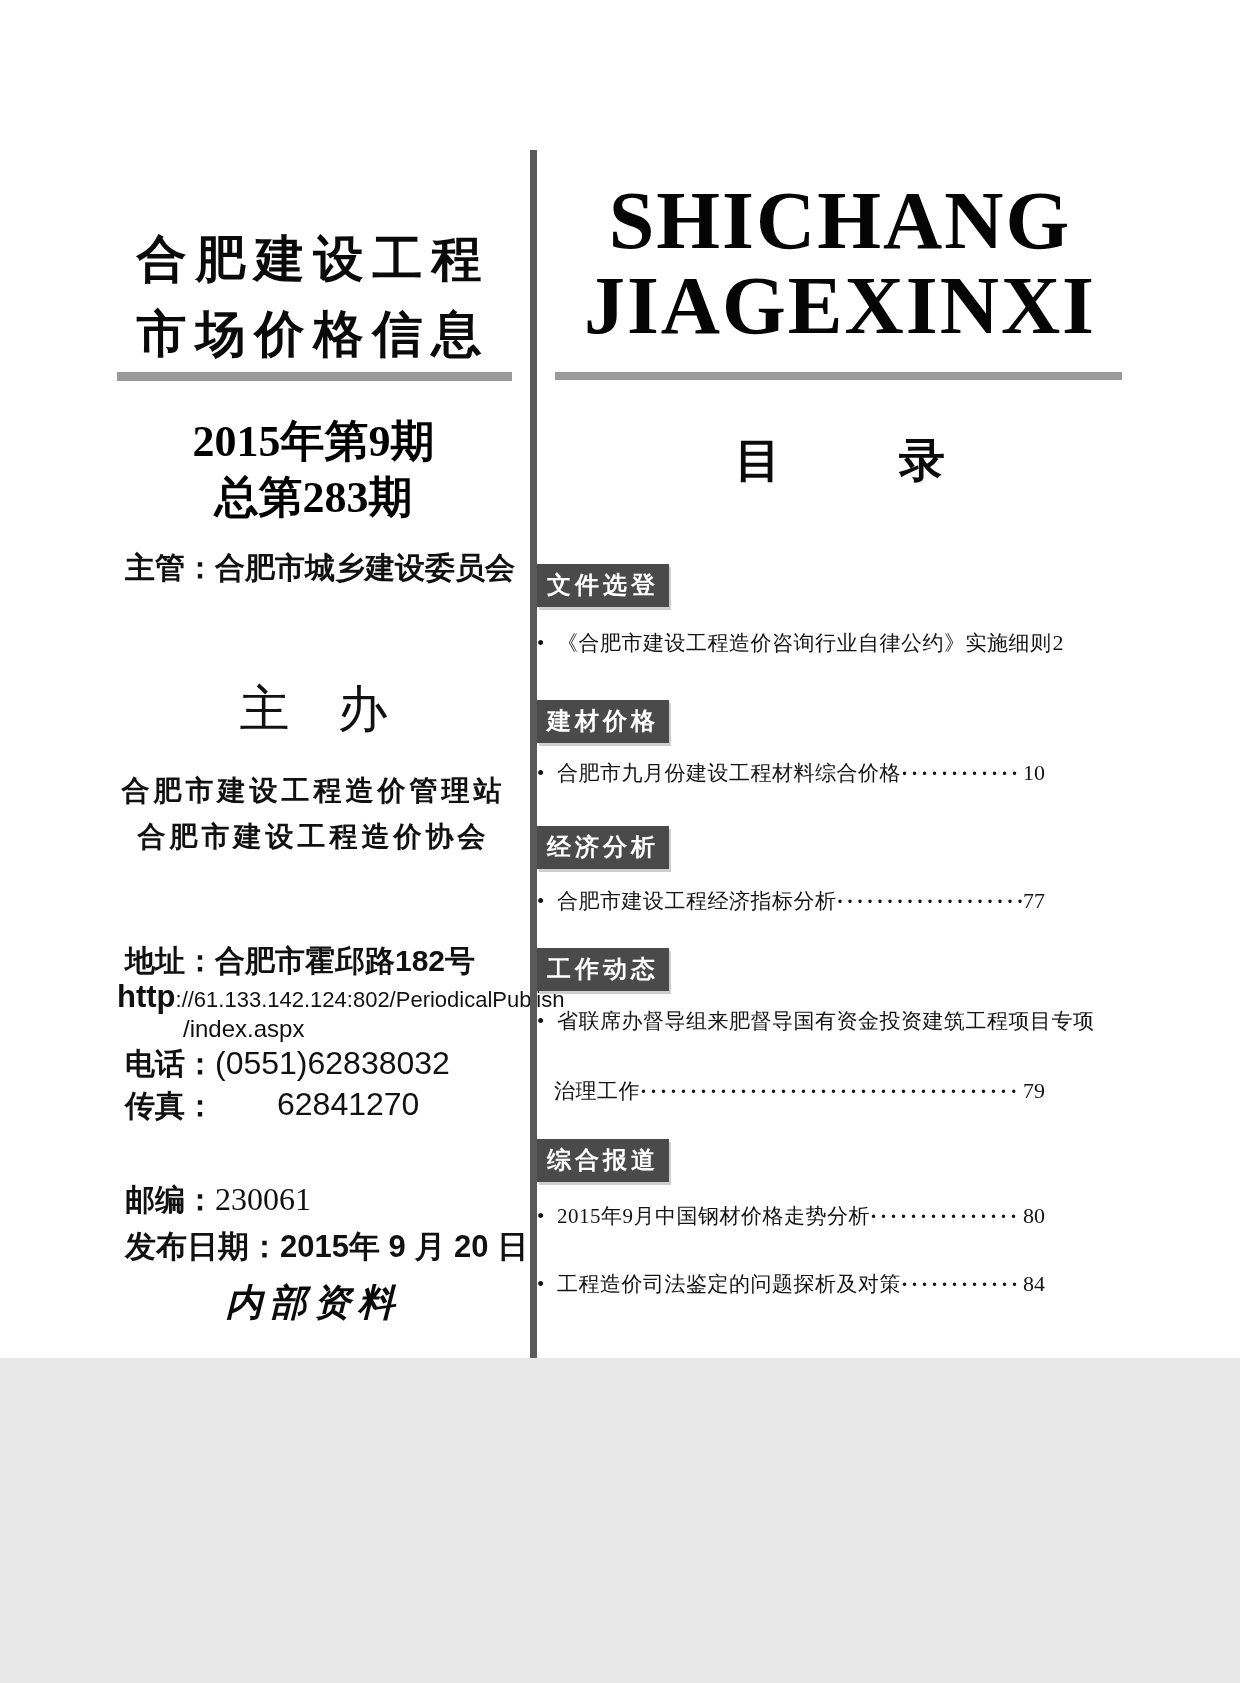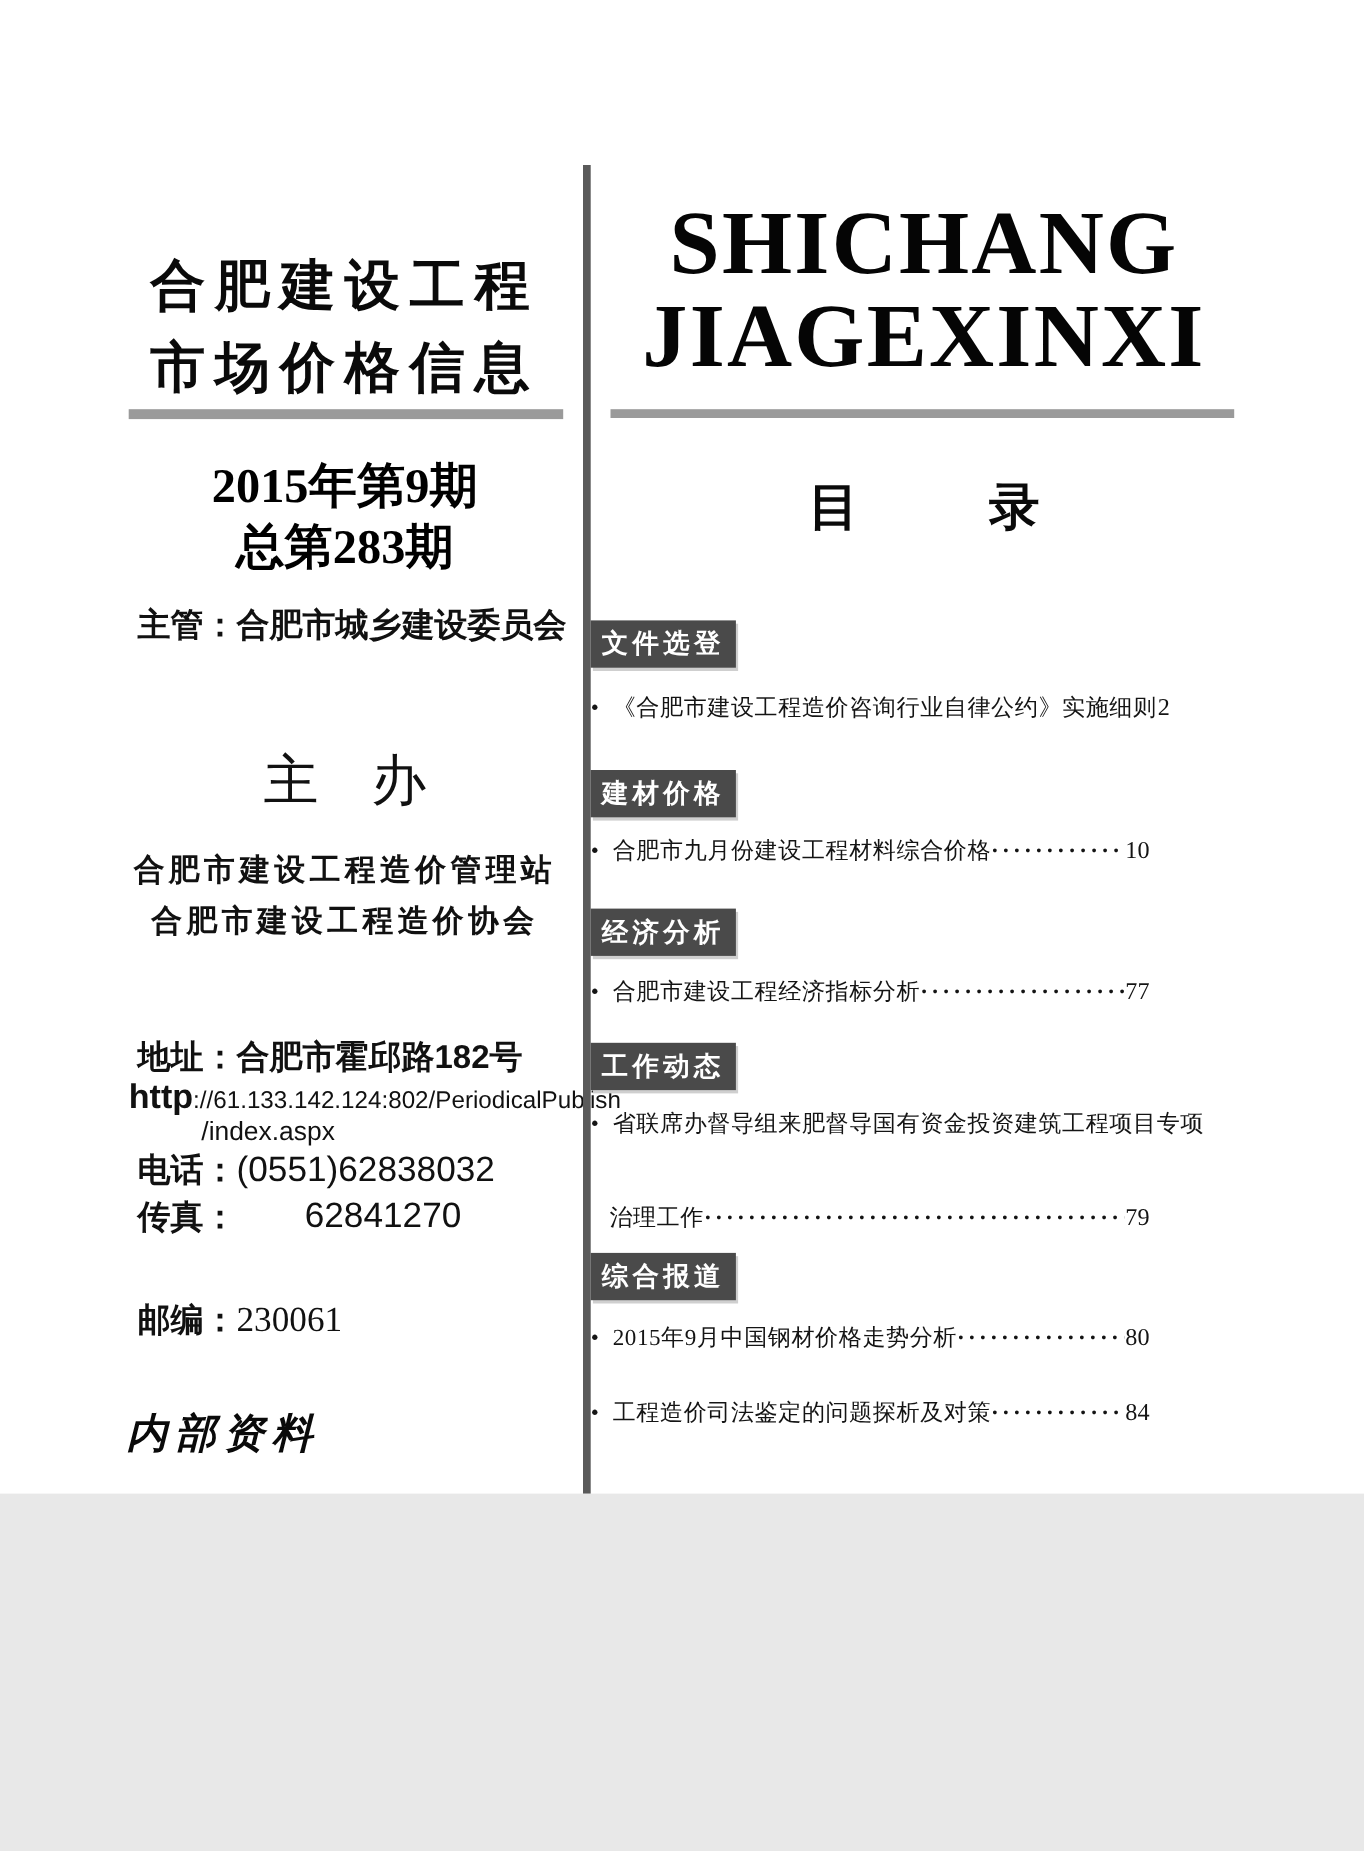--- a/index.html
+++ b/index.html
@@ -34,21 +34,21 @@
   .http-line .url-rest{font-size:22px;font-weight:400;letter-spacing:0;}
   .url-line2{left:183px;top:1015px;font-size:24px;font-weight:400;}
   .phone{left:125px;top:1044px;}
   .phone .num,.fax .num,.post .num{font-size:32px;font-weight:500;}
   .fax{left:125px;top:1086px;height:40px;width:300px;}
   .fax .fax-num{position:absolute;left:152px;top:0;}
   .post{left:125px;top:1180px;font-family:Liberation Serif, serif;}
   .pub{left:125px;top:1226px;font-size:31px;font-weight:600;white-space:nowrap;}
   .notice{left:115px;top:1278px;width:397px;display:flex;justify-content:center;gap:52px;
           font-family:"DejaVu Serif","Liberation Serif",serif;font-style:italic;
-          font-weight:700;font-size:37px;letter-spacing:7px;color:#0a0a0a;flex-direction:column;}
+          font-weight:700;font-size:37px;letter-spacing:7px;color:#0a0a0a;}
 
   
   .divider{left:530px;top:150px;width:7px;height:1313px;background:#5a5a5a;}
 
   
   .masthead{left:535px;width:610px;text-align:center;line-height:1;
             font-family:"Liberation Serif","DejaVu Serif",serif;
             font-weight:700;font-size:82px;letter-spacing:2px;color:#050505;white-space:nowrap;}
   .mh1{top:180px;}
   .mh2{top:265px;}
@@ -63,21 +63,21 @@
   .row{display:flex;align-items:baseline;
        font-family:"Liberation Serif","DejaVu Serif",serif;
        font-size:21px;color:#141414;}
   .row .bullet{width:20px;flex:0 0 20px;}
   .row .text{white-space:nowrap;letter-spacing:0.5px;}
   .row .dots{flex:1 1 auto;overflow:hidden;white-space:nowrap;letter-spacing:3px;
              font-weight:700;}
   .row .pageno{margin-left:1px;font-size:22px;}
   .row.indent{padding-left:17px;}
   .mt22{margin-top:22px;} .mt16{margin-top:16px;} .mt18{margin-top:18px;}
-  .mt20{margin-top:20px;} .mt42{margin-top:58px;} .mt40{margin-top:40px;}
+  .mt20{margin-top:20px;} .mt42{margin-top:42px;} .mt40{margin-top:40px;}
 </style>
 </head>
 <body>
 
 <div class="page">
 
   <div class="abs l-title l-title1">合肥建设工程</div>
   <div class="abs l-title l-title2">市场价格信息</div>
   <div class="abs l-rule"></div>
 
@@ -107,20 +107,21 @@
 
   <div class="abs contact fax">
     <span>传真：</span>
     <span class="num fax-num">62841270</span>
   </div>
 
   <div class="abs contact post">
     <span>邮编：</span><span class="num">230061</span>
   </div>
 
+  <div class="abs pub">发布日期：2015年 9 月 20 日</div>
 
   <div class="abs notice">
     <span>内部资料</span>
   </div>
 
   <div class="abs divider"></div>
 
   <div class="abs masthead mh1">SHICHANG</div>
   <div class="abs masthead mh2">JIAGEXINXI</div>
   <div class="abs r-rule"></div>

